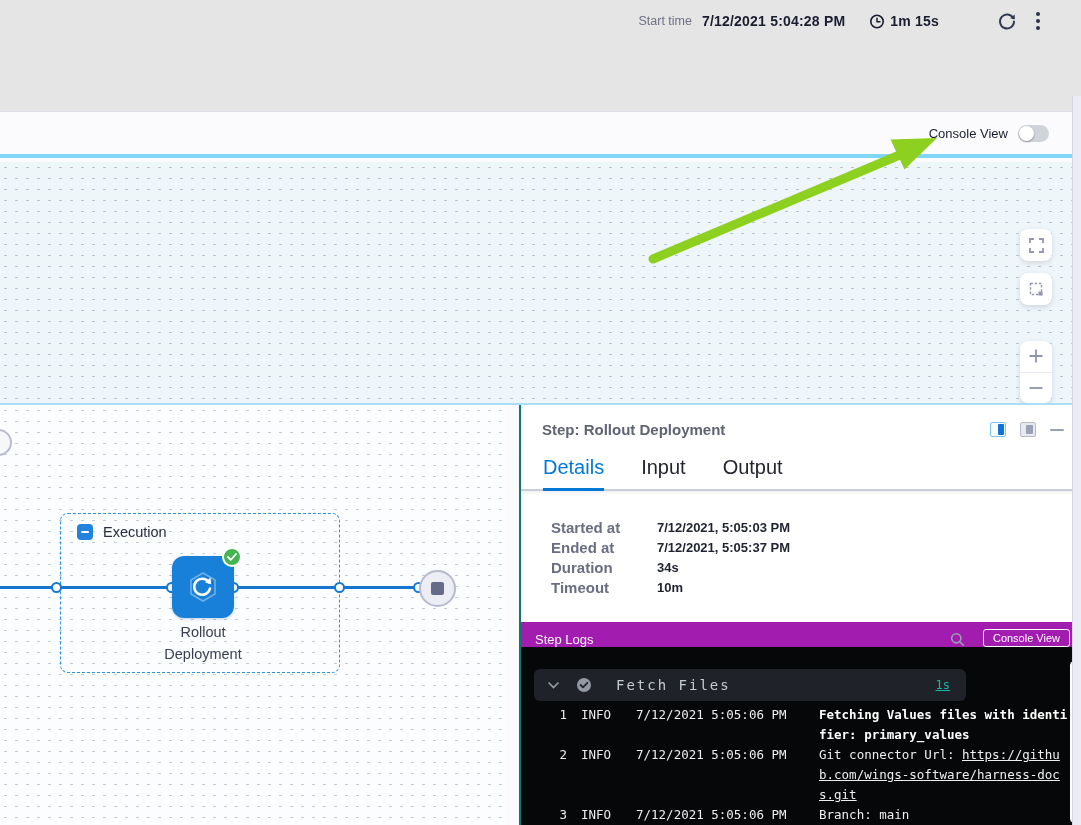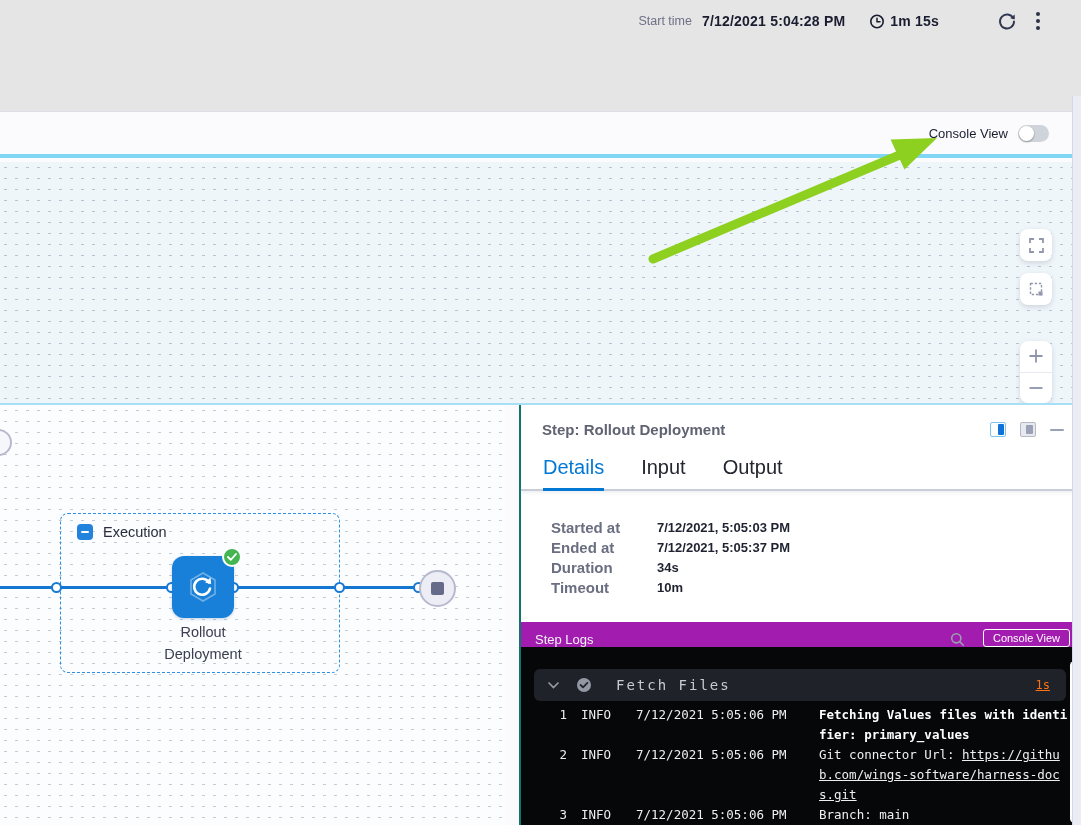--- a/index.html
+++ b/index.html
@@ -74,23 +74,23 @@
   .detail-row .dl { color:#6a6e80; font-size:15px; font-weight:600; }
   .detail-row .dv { color:#1f2230; font-size:13px; font-weight:700; }
 
   
   .step-logs { position:absolute; left:0; right:0; top:217px; bottom:0; display:flex; flex-direction:column; }
   .logs-bar { height:25px; background:#a21caf; display:flex; align-items:flex-end; padding:0 16px 0 14px; }
   .logs-title { color:#f2f3f5; font-size:13px; flex:1; }
   .logs-search { background:none; border:none; display:flex; align-items:center; cursor:pointer; margin-right:18px; }
   .console-view-btn { background:none; border:1px solid #fff; border-radius:3px; color:#fff; font-size:11px; padding:2px 9px; cursor:pointer; font-family:"Liberation Sans",sans-serif; }
   .logs-body { flex:1; background:#060708; position:relative; padding:22px 0 0 13px; font-family:"DejaVu Sans Mono",monospace; overflow:hidden; }
-  .log-section-bar { width:532px; height:32px; background:#1f2229; border-radius:6px; display:flex; align-items:center; padding:8px 14px; cursor:pointer; }
+  .log-section-bar { width:432px; height:32px; background:#1f2229; border-radius:6px; display:flex; align-items:center; padding:8px 14px; cursor:pointer; }
   .log-section-name { color:#c6cad2; font-size:14px; letter-spacing:2px; margin-left:24px; flex:1; }
-  .log-section-duration { color:#f97316; font-size:12px; margin-right:2px;text-decoration:underline; }
+  .log-section-duration { color:#14b8a6; font-size:12px; margin-right:2px;text-decoration:underline; }
   .log-check { margin-left:17px; display:flex; }
   .log-rows { margin-top:4px; }
   .log-row { display:grid; grid-template-columns:33px 54px 170px 280px; font-size:12.5px; line-height:20px; color:#eceef0; }
   .log-num { text-align:right; }
   .log-level { padding-left:14px; }
   .log-time { padding-left:15px; white-space:nowrap; }
   .log-msg { padding-left:28px; word-break:break-all; }
   .log-msg.bold { font-weight:700; color:#fff; }
   .log-link { color:#eceef0; text-decoration:underline; }
   .log-scrollbar { position:absolute; right:7px; top:14px; bottom:2px; width:9px; border-radius:5px; background:#fff; cursor:pointer; }

